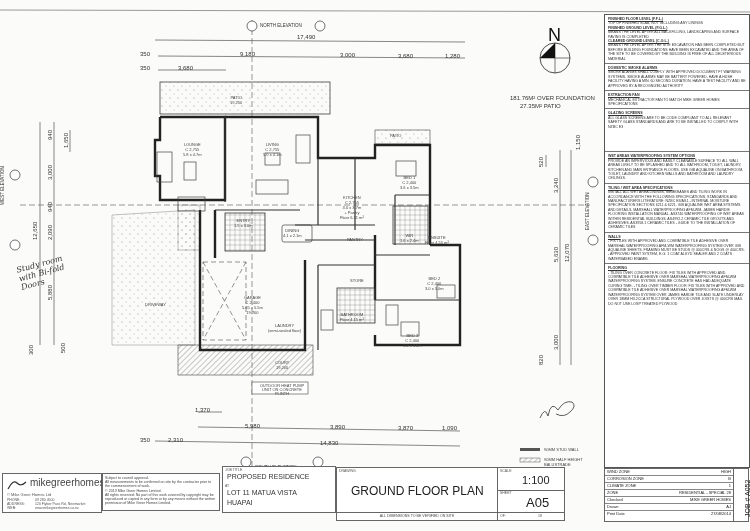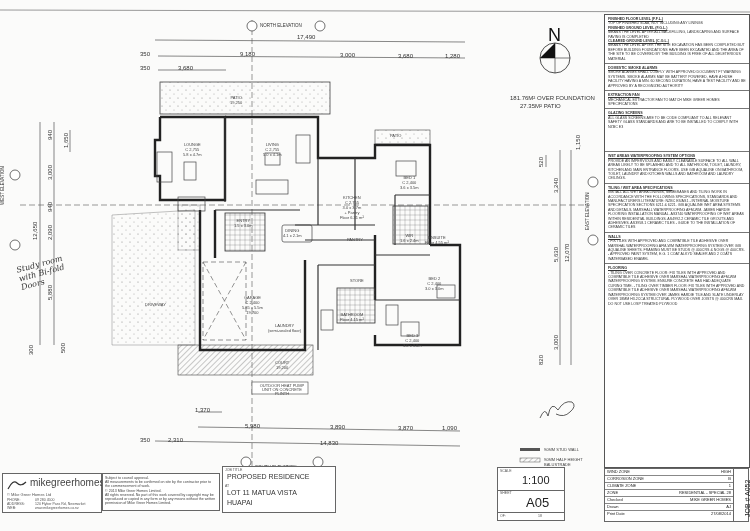--- a/index.html
+++ b/index.html
@@ -308,20 +308,25 @@
         <div>© 2013 Mike Greer Homes Limited.</div>
         <div>All rights reserved. No part of this work covered by copyright may be reproduced or copied in any form or by any means without the written permission of Mike Greer Homes Limited.</div>
     </div>
     <div class="tb-cell" style="left:222px;top:-5px;width:112px;height:45px;">
       <span class="lbl" style="left:2px;top:1px;">JOB TITLE</span>
       <span class="abs" style="left:4px;top:6px;font-size:7px;color:#333;">PROPOSED RESIDENCE</span>
       <span class="lbl" style="left:2px;top:17px;">AT</span>
       <span class="abs" style="left:4px;top:22px;font-size:7px;color:#333;">LOT 11 MATUA VISTA</span>
       <span class="abs" style="left:4px;top:32px;font-size:7px;color:#333;">HUAPAI</span>
     </div>
+    <div class="tb-cell" style="left:336px;top:-4px;width:160px;height:52px;">
+      <span class="lbl" style="left:2px;top:1px;">DRAWING</span>
+      <span class="abs" style="left:14px;top:16px;font-size:12px;color:#222;">GROUND FLOOR PLAN</span>
+      <span class="abs" style="left:0;top:44px;width:160px;border-top:1px solid #666;text-align:center;font-size:3.6px;color:#444;padding-top:1px;">ALL DIMENSIONS TO BE VERIFIED ON SITE</span>
+    </div>
     <div class="tb-cell" style="left:497px;top:-4px;width:66px;height:52px;">
       <span class="lbl" style="left:2px;top:1px;">SCALE</span>
       <span class="abs" style="left:24px;top:6px;font-size:11px;">1:100</span>
       <div class="abs" style="left:0;top:22px;width:66px;border-top:1px solid #666;"></div>
       <span class="lbl" style="left:2px;top:23px;">SHEET</span>
       <span class="abs" style="left:28px;top:27px;font-size:13px;text-align:right;">A05</span>
       <div class="abs" style="left:0;top:44px;width:66px;border-top:1px solid #666;"></div>
       <span class="lbl" style="left:2px;top:46px;">OF:</span>
       <span class="lbl" style="left:40px;top:46px;">18</span>
     </div>

